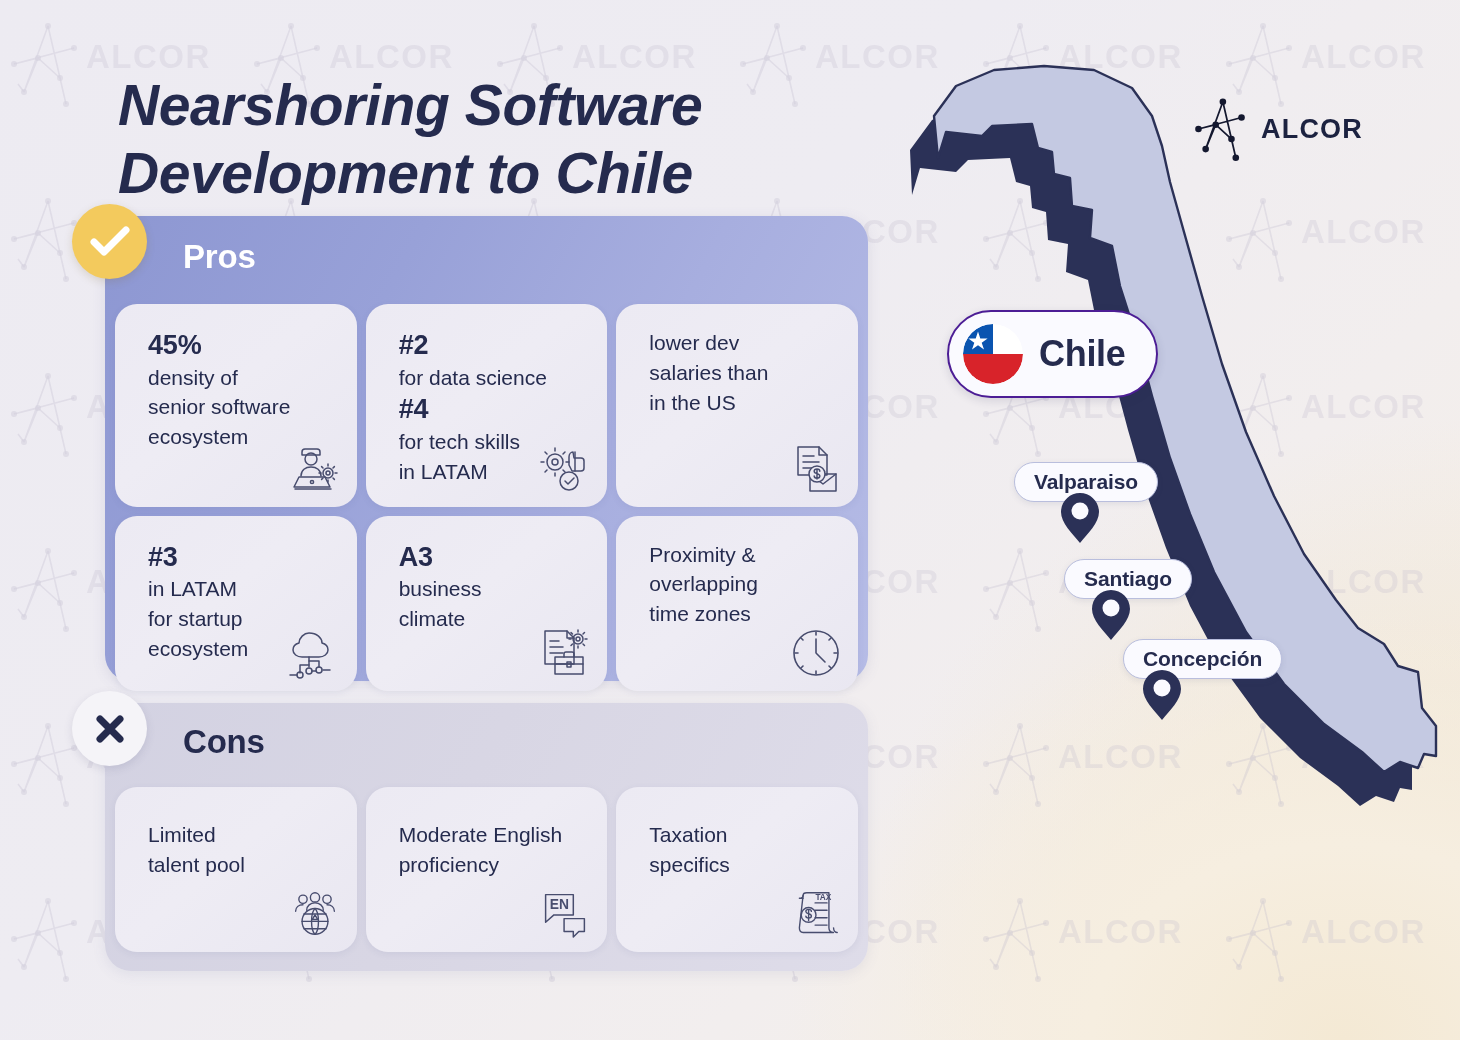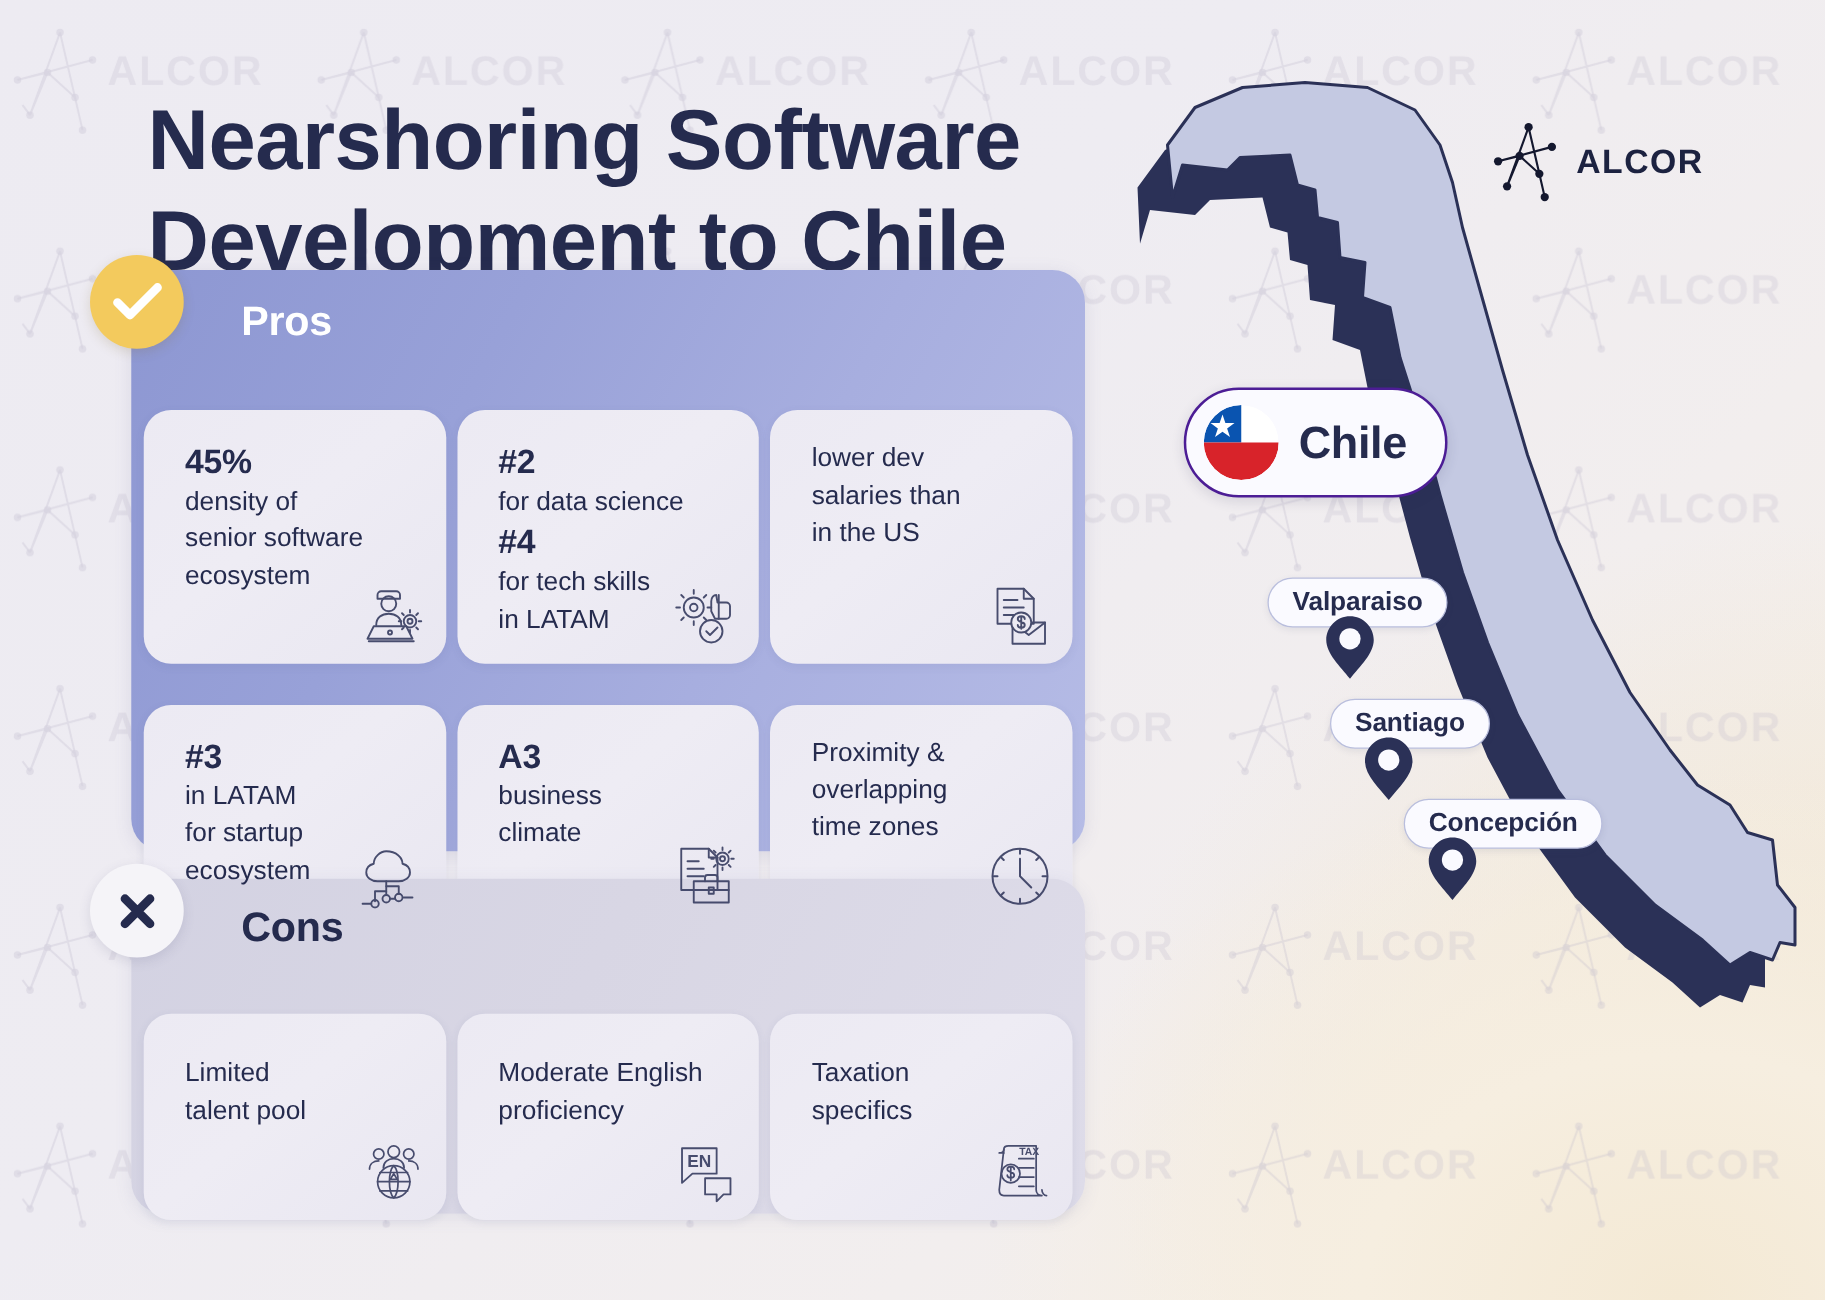--- a/index.html
+++ b/index.html
@@ -24,40 +24,40 @@
     z-index:0;
   }
 
   
   .left-col{
     position:absolute; left:0; top:0; width:900px; height:1040px; z-index:2;
   }
 
   .page-title{
     position:absolute; left:118px; top:72px; width:720px;
-    font-size:68px; line-height:1.19; font-weight:bold;
-    color:#252b4e; letter-spacing:-0.4px;
+    font-size:57px; line-height:1.19; font-weight:bold;
+    color:#252b4e; letter-spacing:-0.4px;font-style:italic;
   }
 
   
   .pros-panel{
     position:absolute; left:105px; top:216px; width:763px; height:465px;
     border-radius:26px;
     background:linear-gradient(118deg,#8d97d2 0%, #98a1d8 32%, #a7aedf 62%, #b6bce6 100%);
     box-shadow:0 3px 14px rgba(90,95,150,.13);
   }
   .cons-panel{
     position:absolute; left:105px; top:703px; width:763px; height:268px;
     border-radius:26px;
     background:linear-gradient(118deg,#d3d2e2 0%, #d8d6e4 45%, #dedce9 100%);
     box-shadow:0 3px 14px rgba(90,95,150,.10);
   }
 
   .panel-header{
-    position:absolute; left:88px; top:20px;
+    position:absolute; left:78px; top:20px;
     font-size:33px; font-weight:bold; letter-spacing:-0.2px;text-align:center;
   }
   .pros-panel .panel-header{ color:#ffffff; top:22px; }
   .cons-panel .panel-header{ color:#252b4e; top:20px; }
 
   .badge{
     position:absolute; left:-33px; top:-12px;
     width:75px; height:75px; border-radius:50%;
     display:flex; align-items:center; justify-content:center;
     z-index:5;
@@ -75,21 +75,20 @@
   .cons-grid{ top:84px; }
 
   .card{
     position:relative;
     border-radius:22px;
     background:linear-gradient(140deg,#eceaf3 0%, #eeecf4 45%, #e9e7f1 100%);
     padding:24px 16px 20px 33px;
     min-height:175px;
     box-shadow:0 2px 7px rgba(80,85,140,.09);
     overflow:hidden;
-    margin-top:24px;
   }
   .cons-grid .card{ min-height:165px; padding-top:33px; }
 
   .card-text{
     font-size:21px; line-height:1.42; color:#252b4e; position:relative; z-index:2;
   }
   .card-text b{ font-size:27px; font-weight:bold; display:block; line-height:1.28; letter-spacing:-0.2px; }
   .card-text span.reg{ display:block; }
 
   .card-icon{

